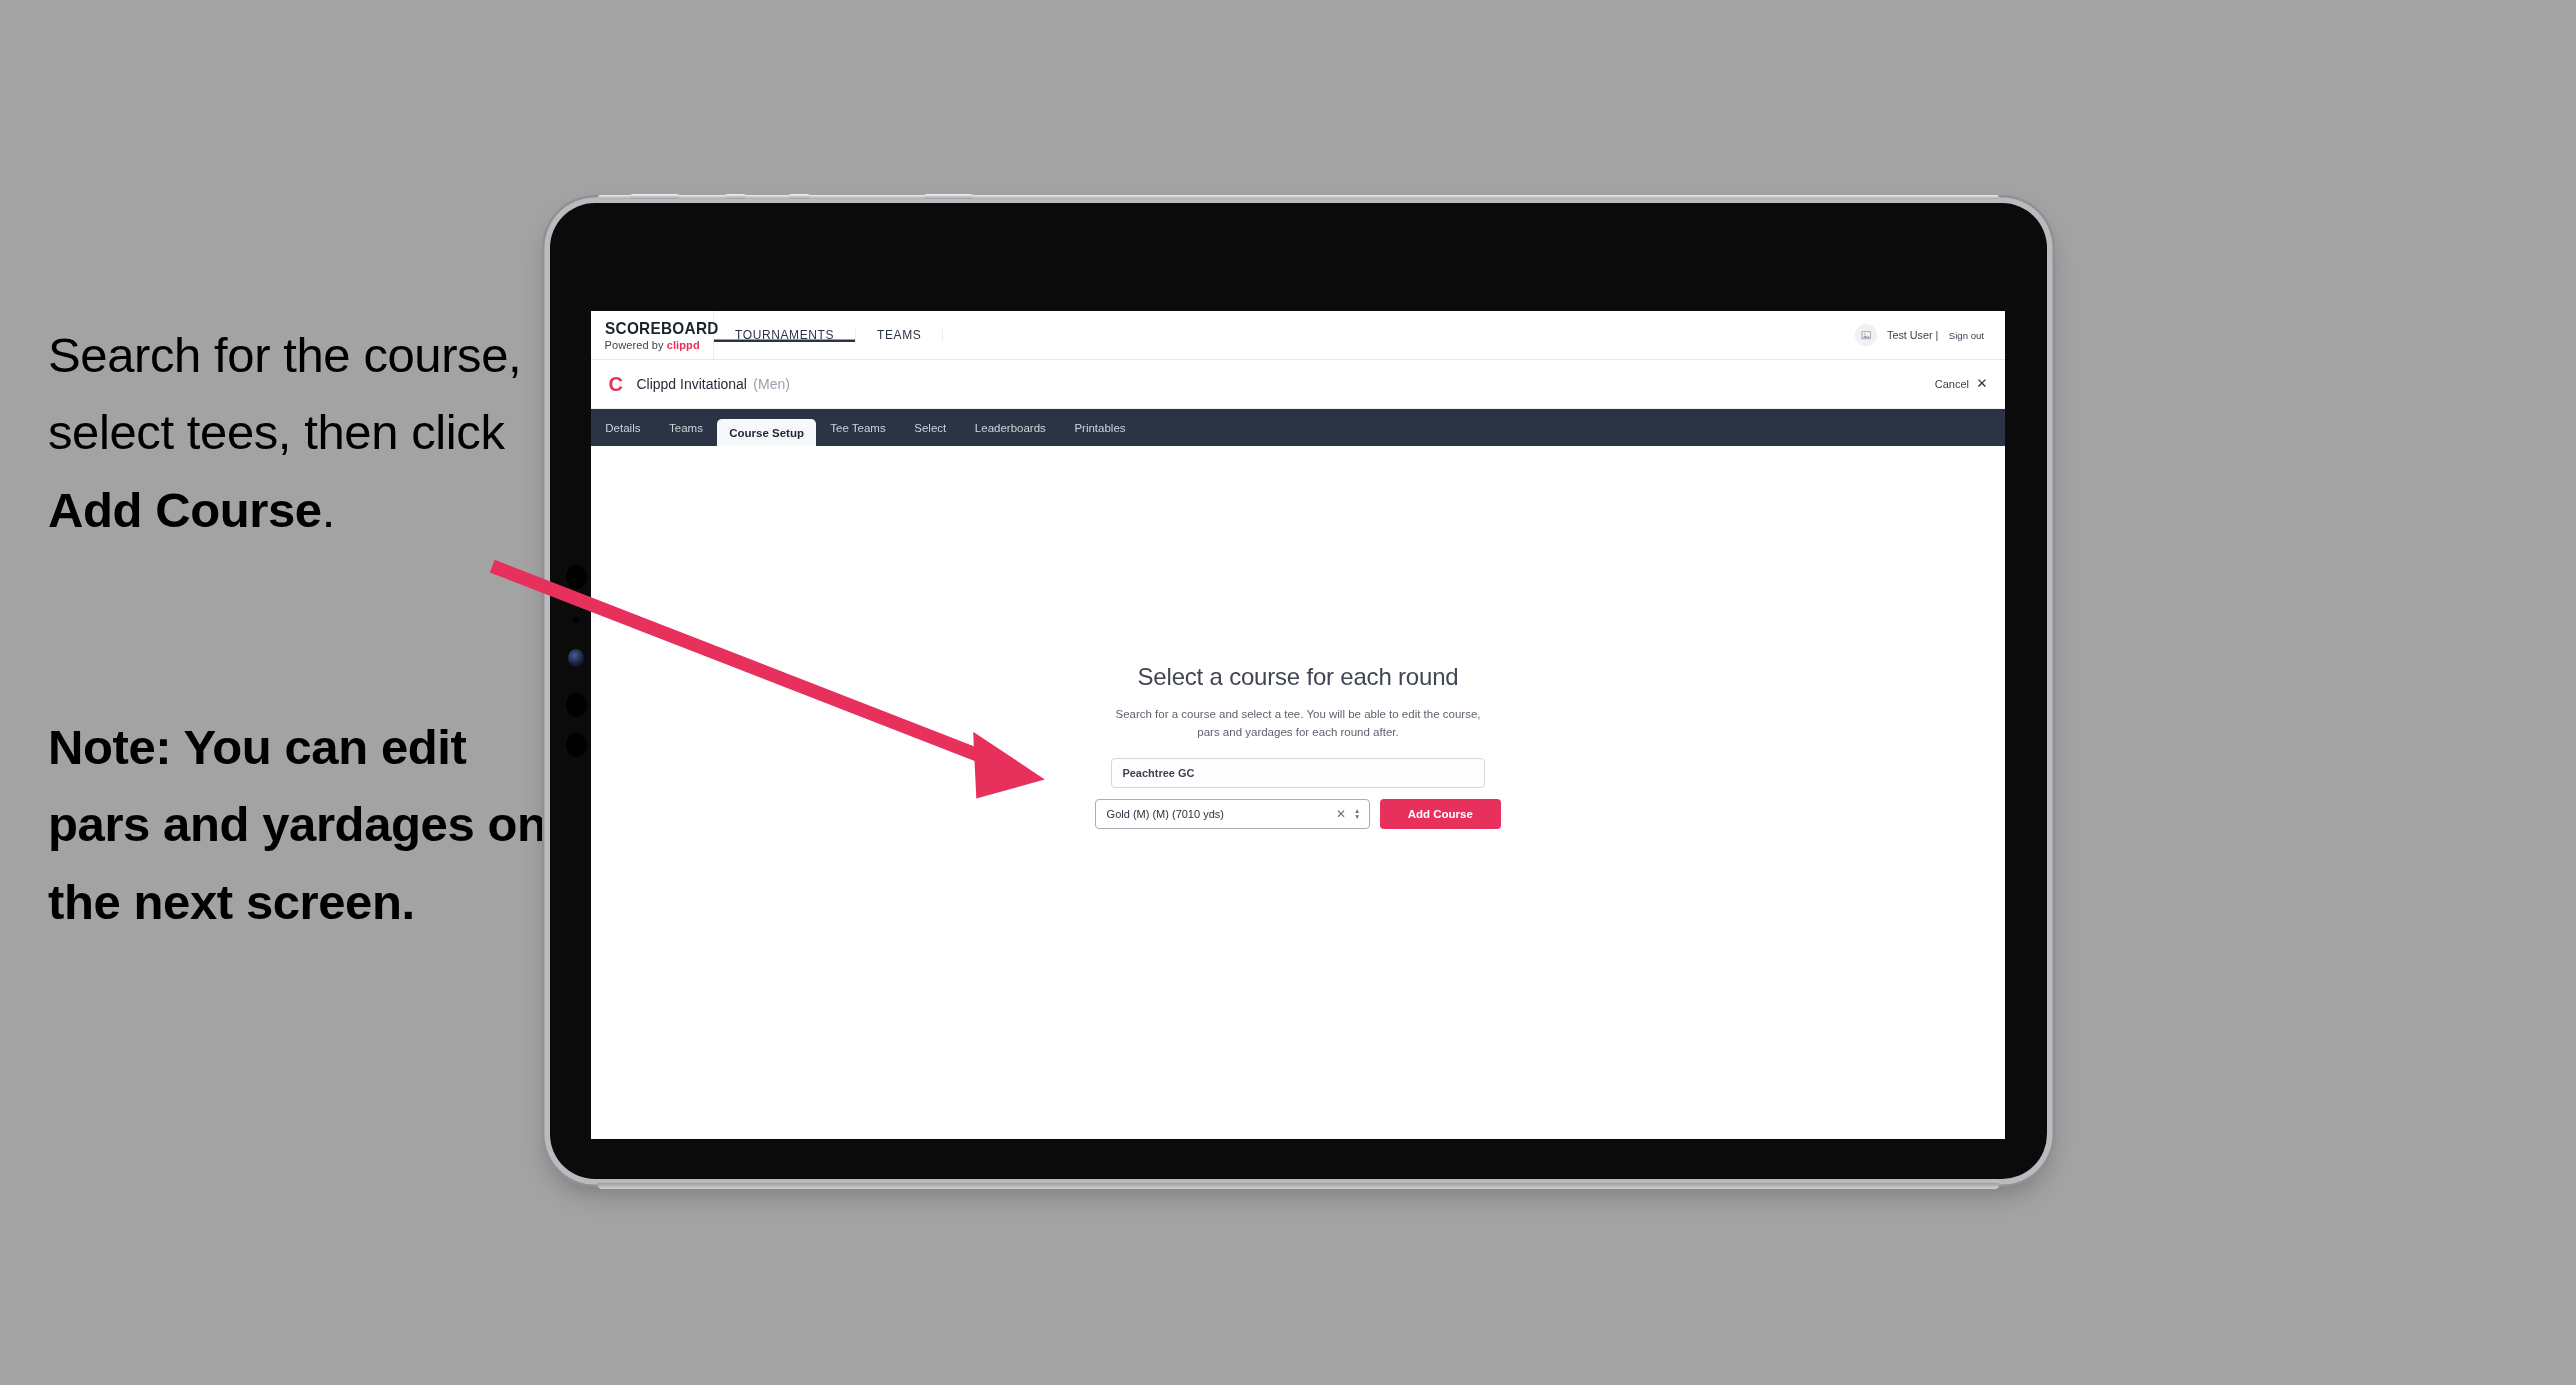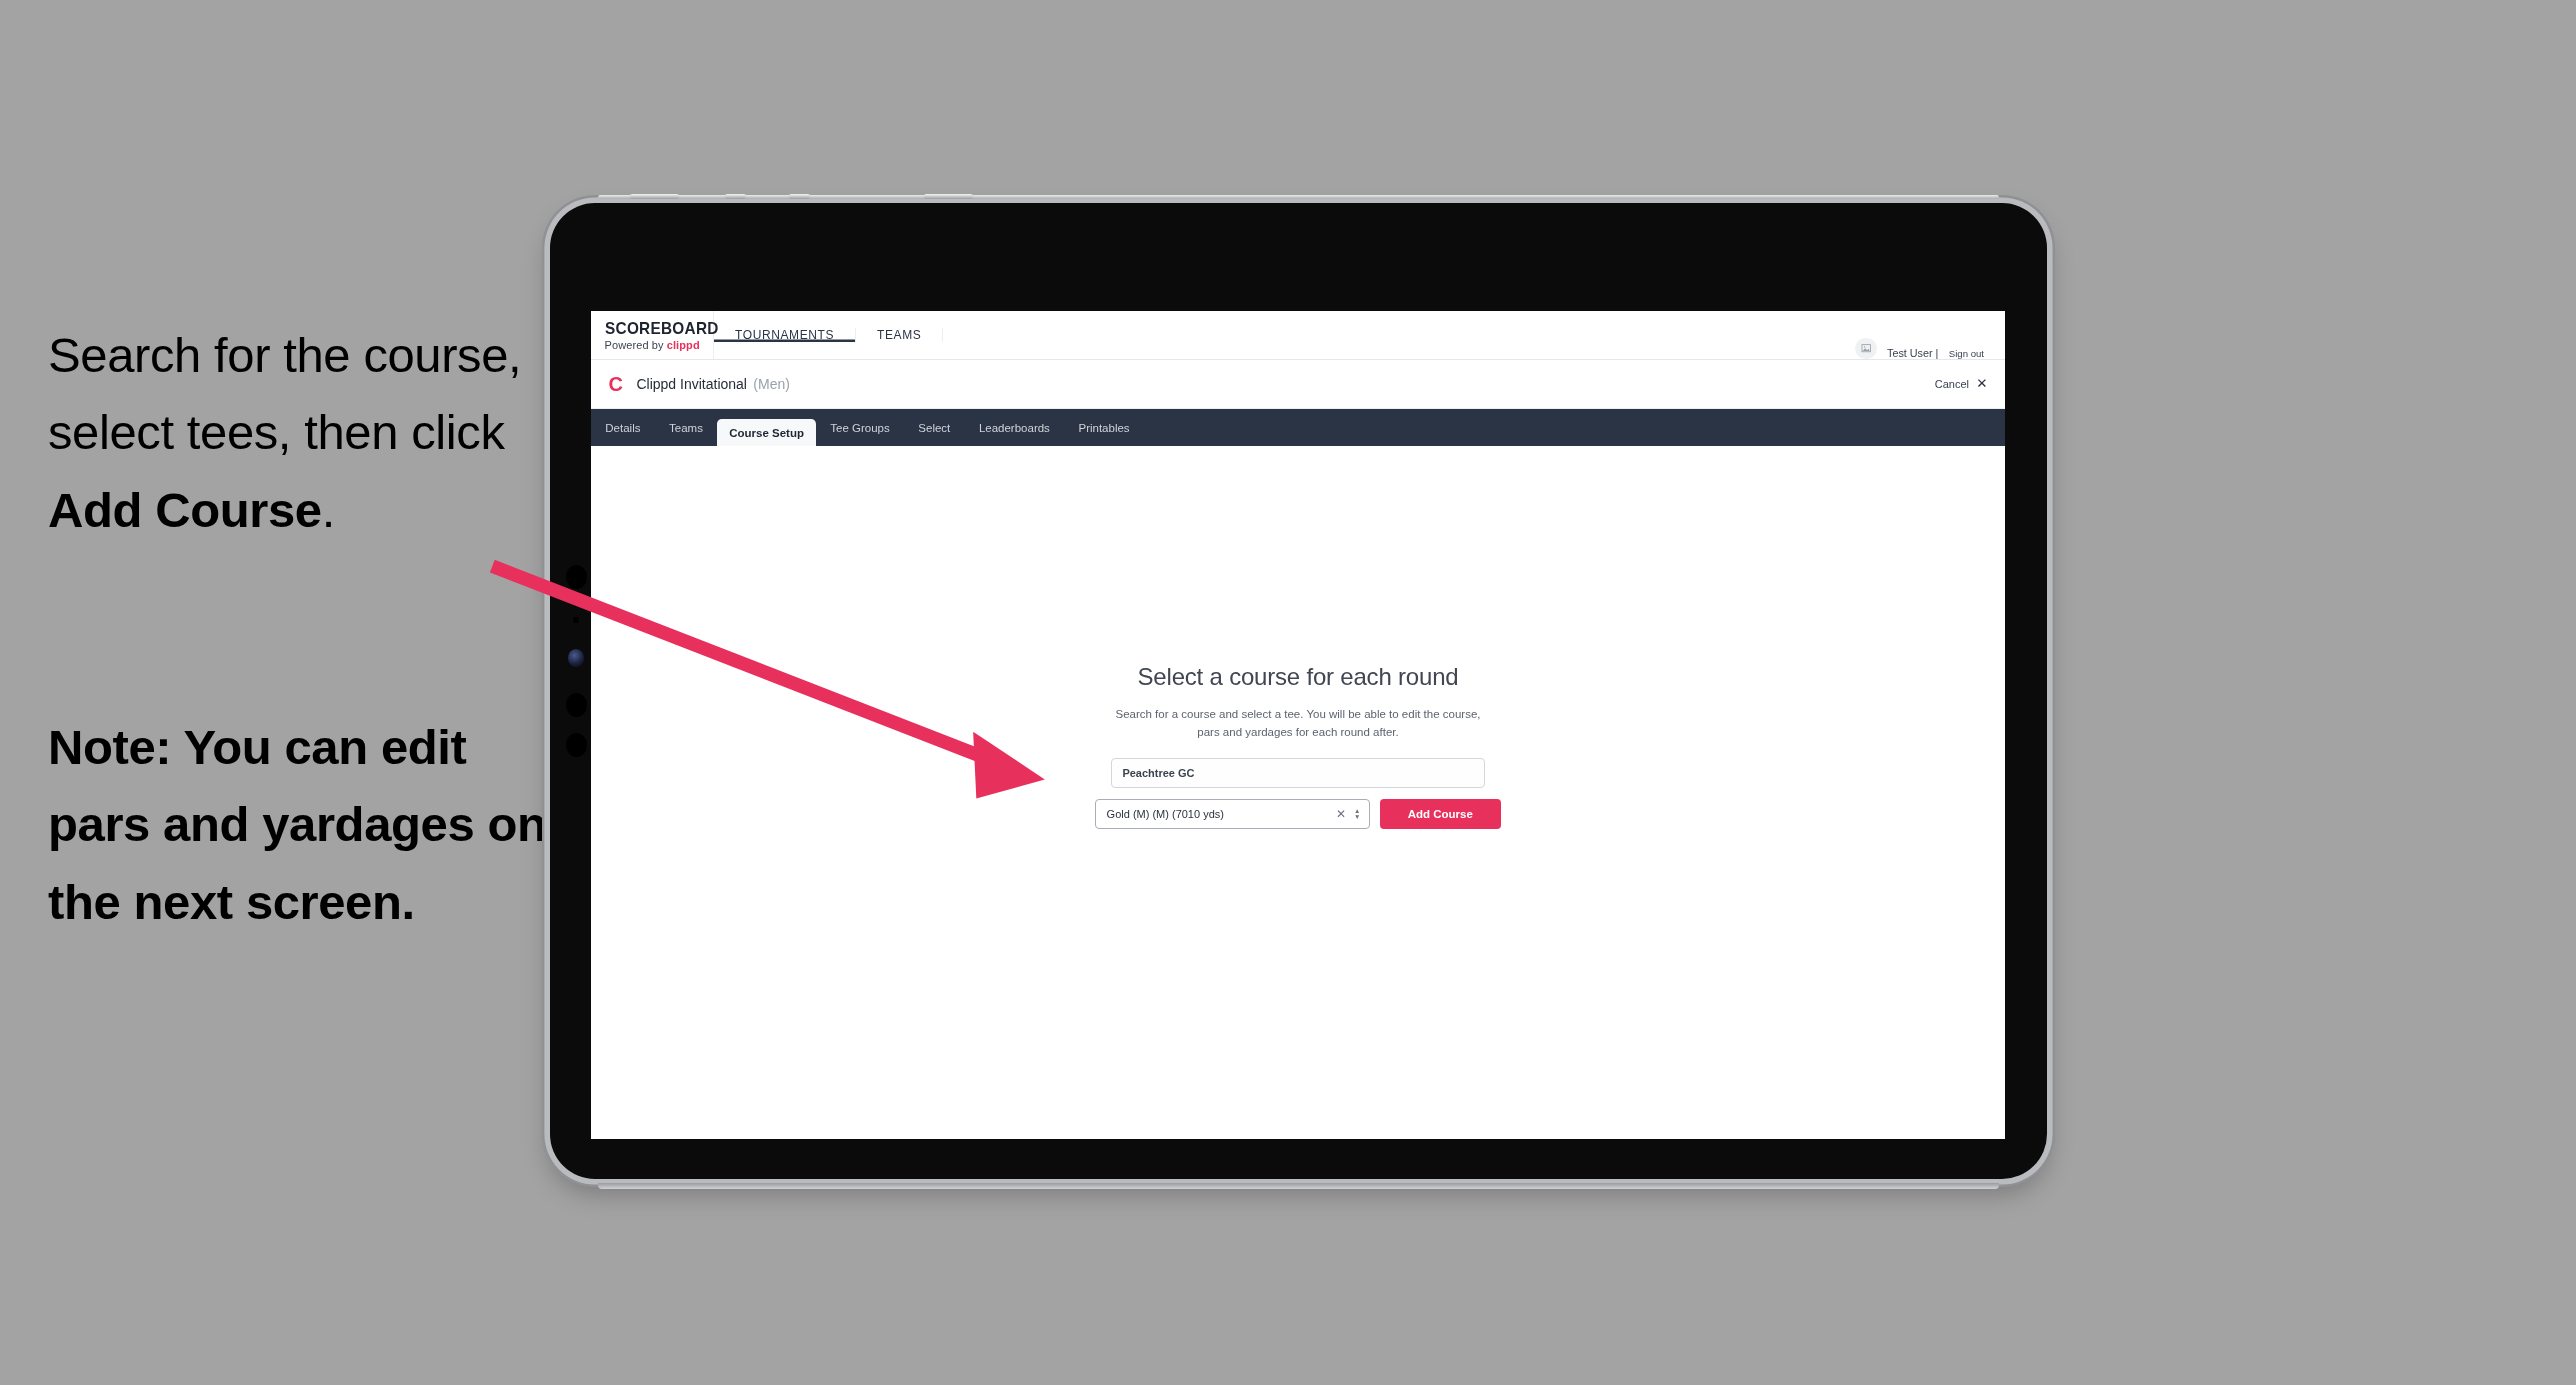--- a/index.html
+++ b/index.html
@@ -161,21 +161,21 @@
   }
   .appnav-item.active {
     box-shadow: inset 0 -2.4px 0 #2b3445;
     font-weight: 400;
   }
 
   .appbar-spacer { flex: 1; }
 
   .user-area {
     display: flex;
-    align-items: flex-end;
+    align-items: center;
     gap: 10.4px;
     padding-right: 21px;
   }
   .avatar {
     width: 21.5px; height: 21.5px;
     border-radius: 50%;
     background: #f0f1f3;
     display: flex; align-items: center; justify-content: center;
   }
   .avatar svg { width: 10.4px; height: 10.4px; }
@@ -414,21 +414,21 @@
         <div class="cancel-btn">
           <span>Cancel</span>
           <span class="cancel-x">✕</span>
         </div>
       </div>
 
       <div class="tabstrip">
         <div class="tab">Details</div>
         <div class="tab">Teams</div>
         <div class="tab active">Course Setup</div>
-        <div class="tab">Tee Groups</div>
+        <div class="tab">Tee Teams</div>
         <div class="tab">Select</div>
         <div class="tab">Leaderboards</div>
         <div class="tab">Printables</div>
       </div>
 
       <div class="content">
         <div class="panel-title">Select a course for each round</div>
         <div class="panel-sub">Search for a course and select a tee. You will be able to edit the course, pars and yardages for each round after.</div>
 
         <div class="field-wrap">

